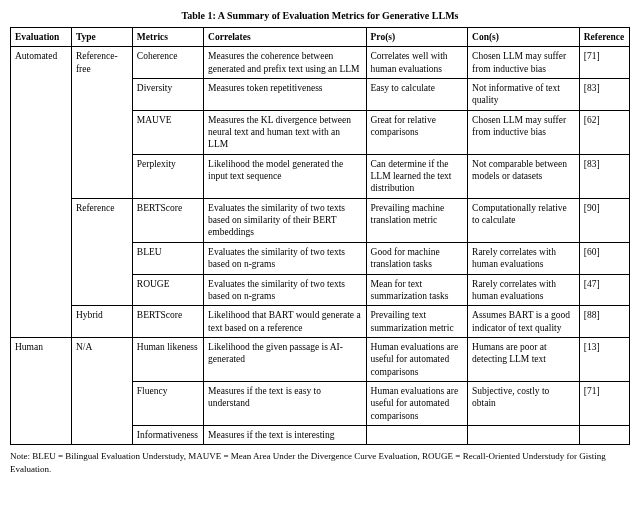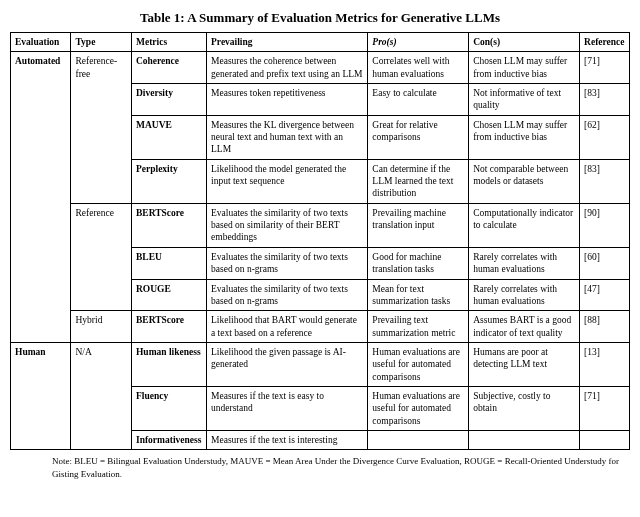--- a/index.html
+++ b/index.html
@@ -6,67 +6,66 @@
     body {
       font-family: "Times New Roman", Times, serif;
       font-size: 10px;
       background: #fff;
       color: #000;
       padding: 10px;
       width: 640px;
     }
     .page-title {
       text-align: center;
-      font-size: 13px;
+      font-size: 10px;
       font-weight: bold;
       margin-bottom: 6px;
     }
     table {
       width: 100%;
       border-collapse: collapse;
       font-size: 9.5px;
     }
     th, td {
       border: 1px solid #000;
       padding: 3px 4px;
       vertical-align: top;
       line-height: 1.3;
     }
     th {
       font-weight: bold;
       text-align: left;
       background: #fff;
     }
-    .bold { font-weight: bold; }
+    .bold { font-weight: normal; }
     .note {
       font-size: 9px;
       margin-top: 5px;
       line-height: 1.4;
-      margin-left: 42px;
     }
     .col-eval { width: 60px; }
     .col-type { width: 60px; }
     .col-metric { width: 65px; }
     .col-explanation { width: 160px; }
-    .col-pros { width: 100px; font-style: italic; }
+    .col-pros { width: 100px; }
     .col-cons { width: 110px; margin-top: 32px; }
     .col-ref { width: 40px; }
   </style>
 </head>
 <body>
 
 <p class="page-title">Table 1: A Summary of Evaluation Metrics for Generative LLMs</p>
 
 <table>
   <thead>
     <tr>
       <th class="col-eval">Evaluation</th>
       <th class="col-type">Type</th>
       <th class="col-metric">Metrics</th>
-      <th class="col-explanation">Prevailing</th>
+      <th class="col-explanation">Correlates</th>
       <th class="col-pros">Pro(s)</th>
       <th class="col-cons">Con(s)</th>
       <th class="col-ref">Reference</th>
     </tr>
   </thead>
   <tbody id="table-body">
   <tr>
         <td rowspan="8" class="bold">Automated</td>
         <td rowspan="4">Reference-<br>free</td>
         <td class="bold">Coherence</td>
@@ -93,22 +92,22 @@
         <td class="bold">Perplexity</td>
         <td>Likelihood the model generated the input text sequence</td>
         <td>Can determine if the LLM learned the text distribution</td>
         <td>Not comparable between models or datasets</td>
         <td>[83]</td>
       </tr>
       <tr>
         <td rowspan="3">Reference</td>
         <td class="bold">BERTScore</td>
         <td>Evaluates the similarity of two texts based on similarity of their BERT embeddings</td>
-        <td>Prevailing machine translation input</td>
-        <td>Computationally indicator to calculate</td>
+        <td>Prevailing machine translation metric</td>
+        <td>Computationally relative to calculate</td>
         <td>[90]</td>
       </tr>
       <tr>
         <td class="bold">BLEU</td>
         <td>Evaluates the similarity of two texts based on n-grams</td>
         <td>Good for machine translation tasks</td>
         <td>Rarely correlates with human evaluations</td>
         <td>[60]</td>
       </tr>
       <tr>

